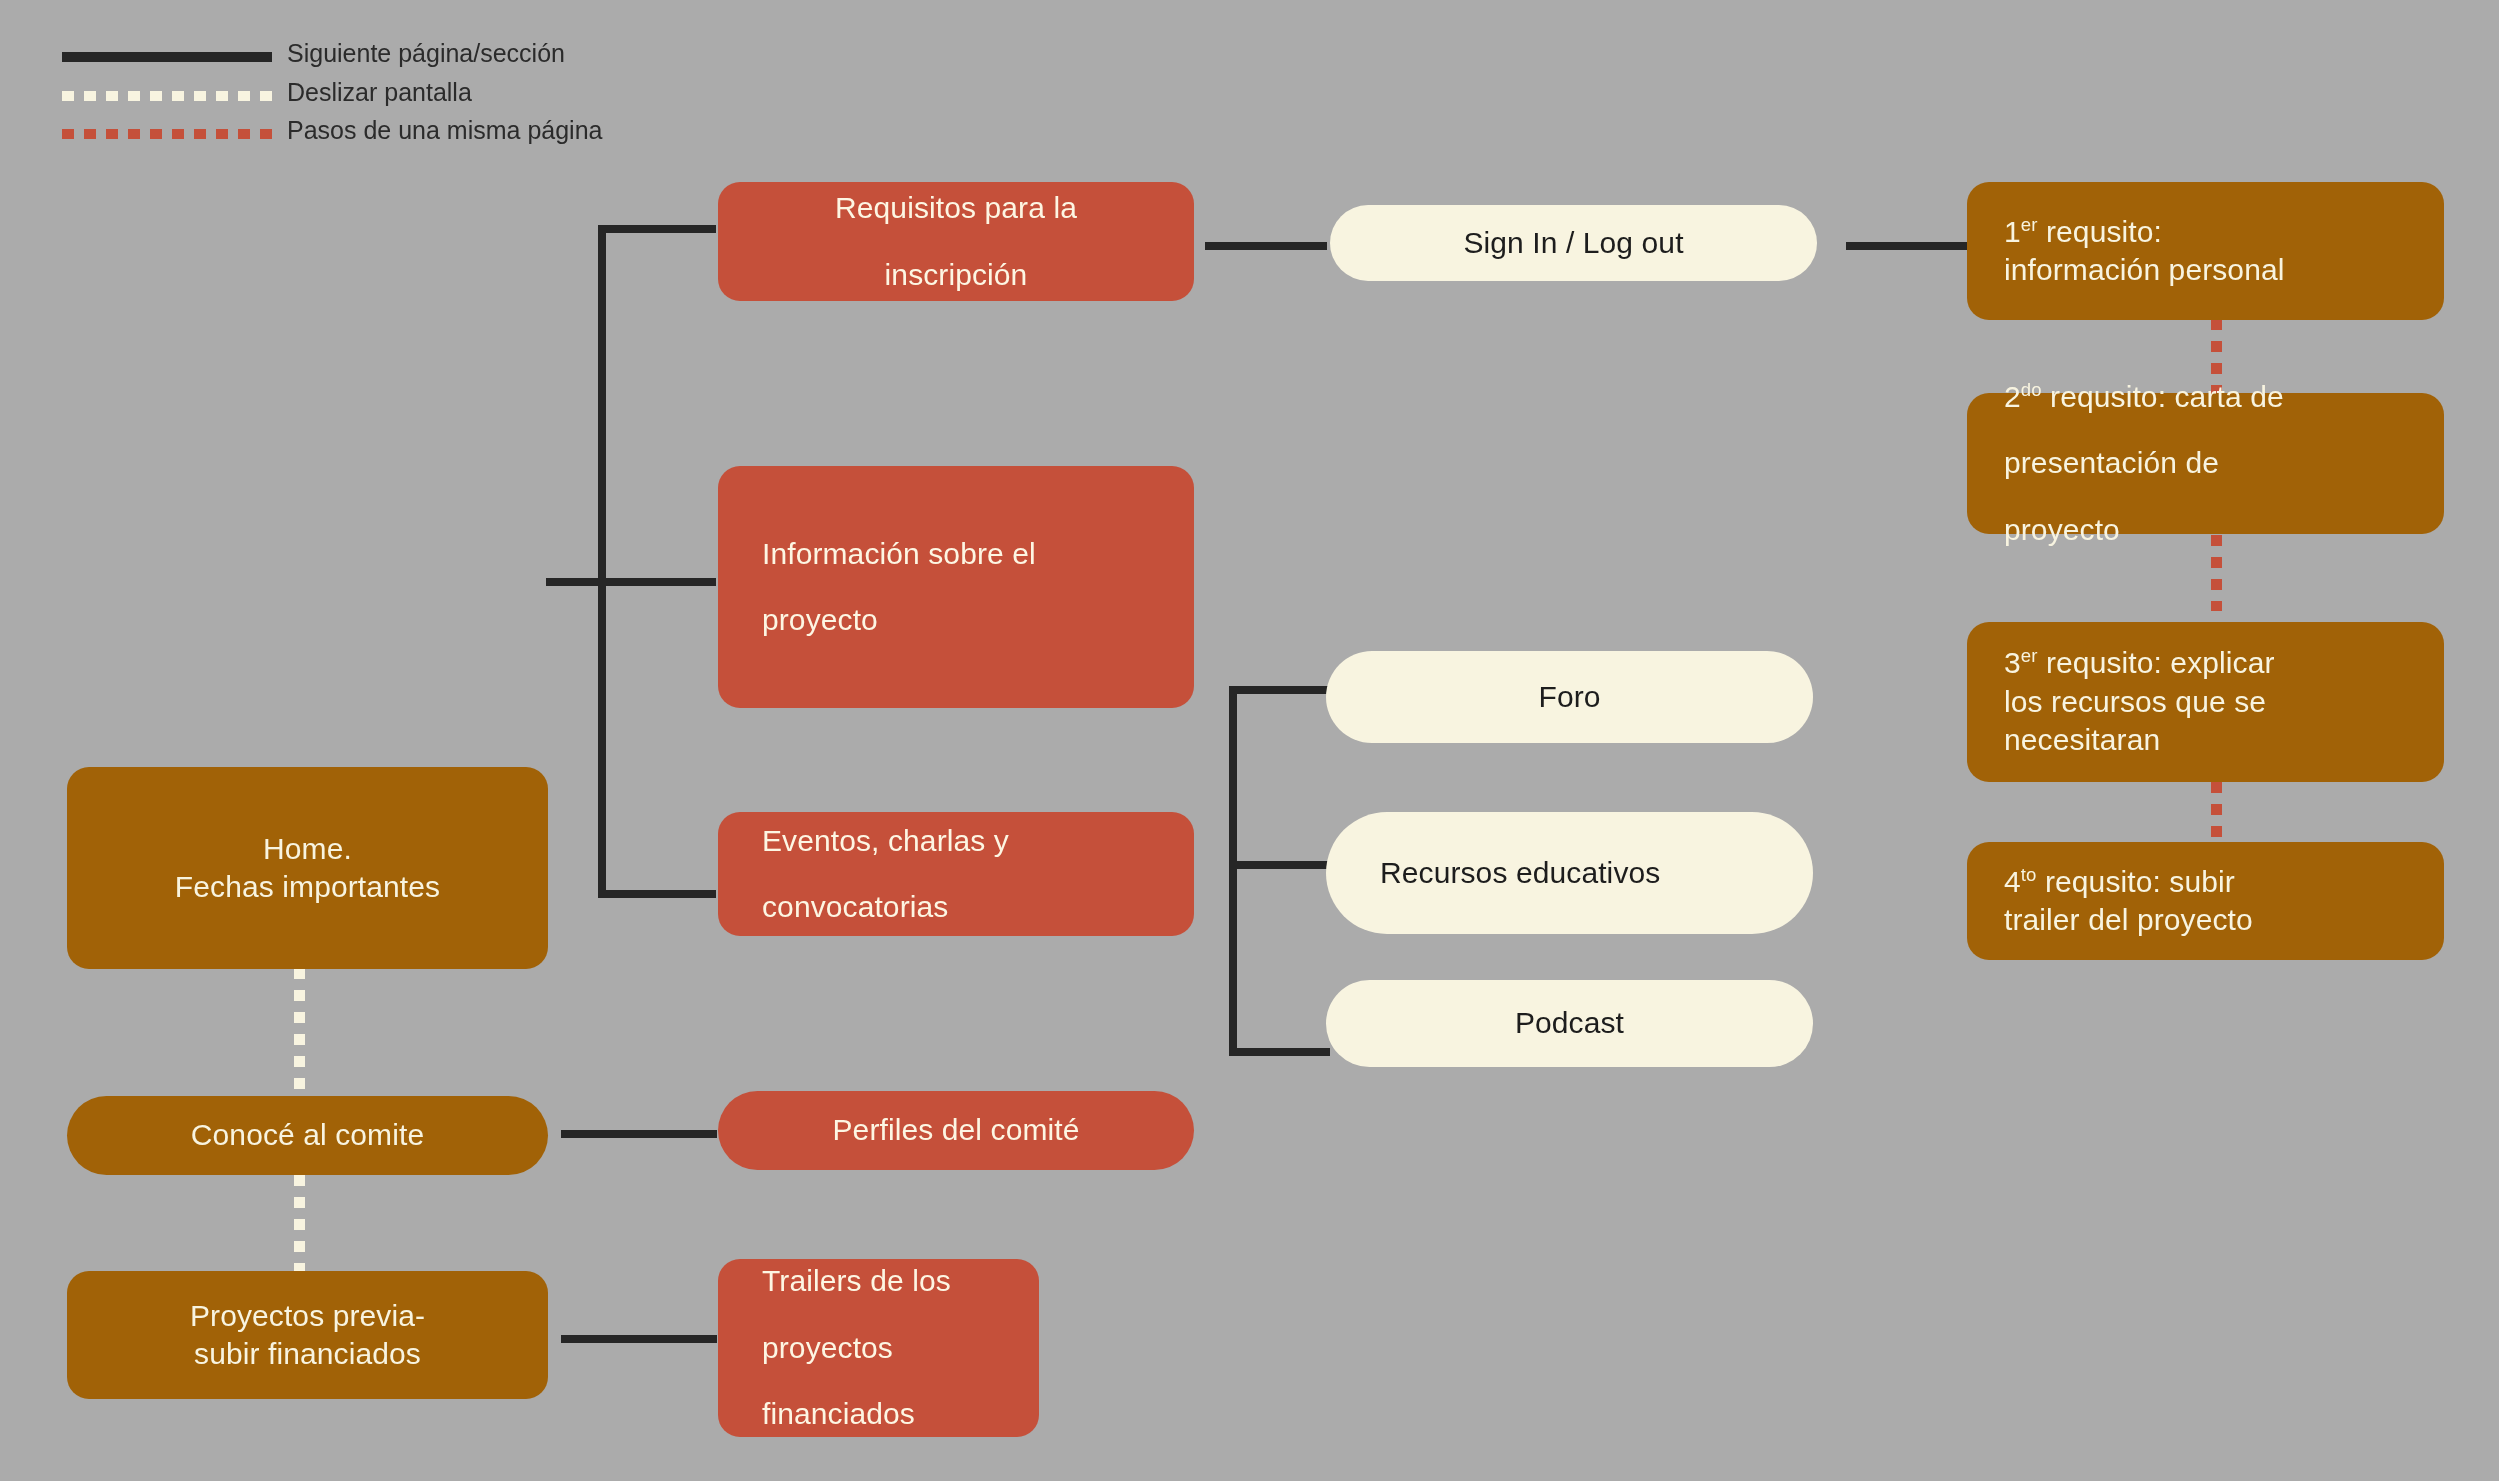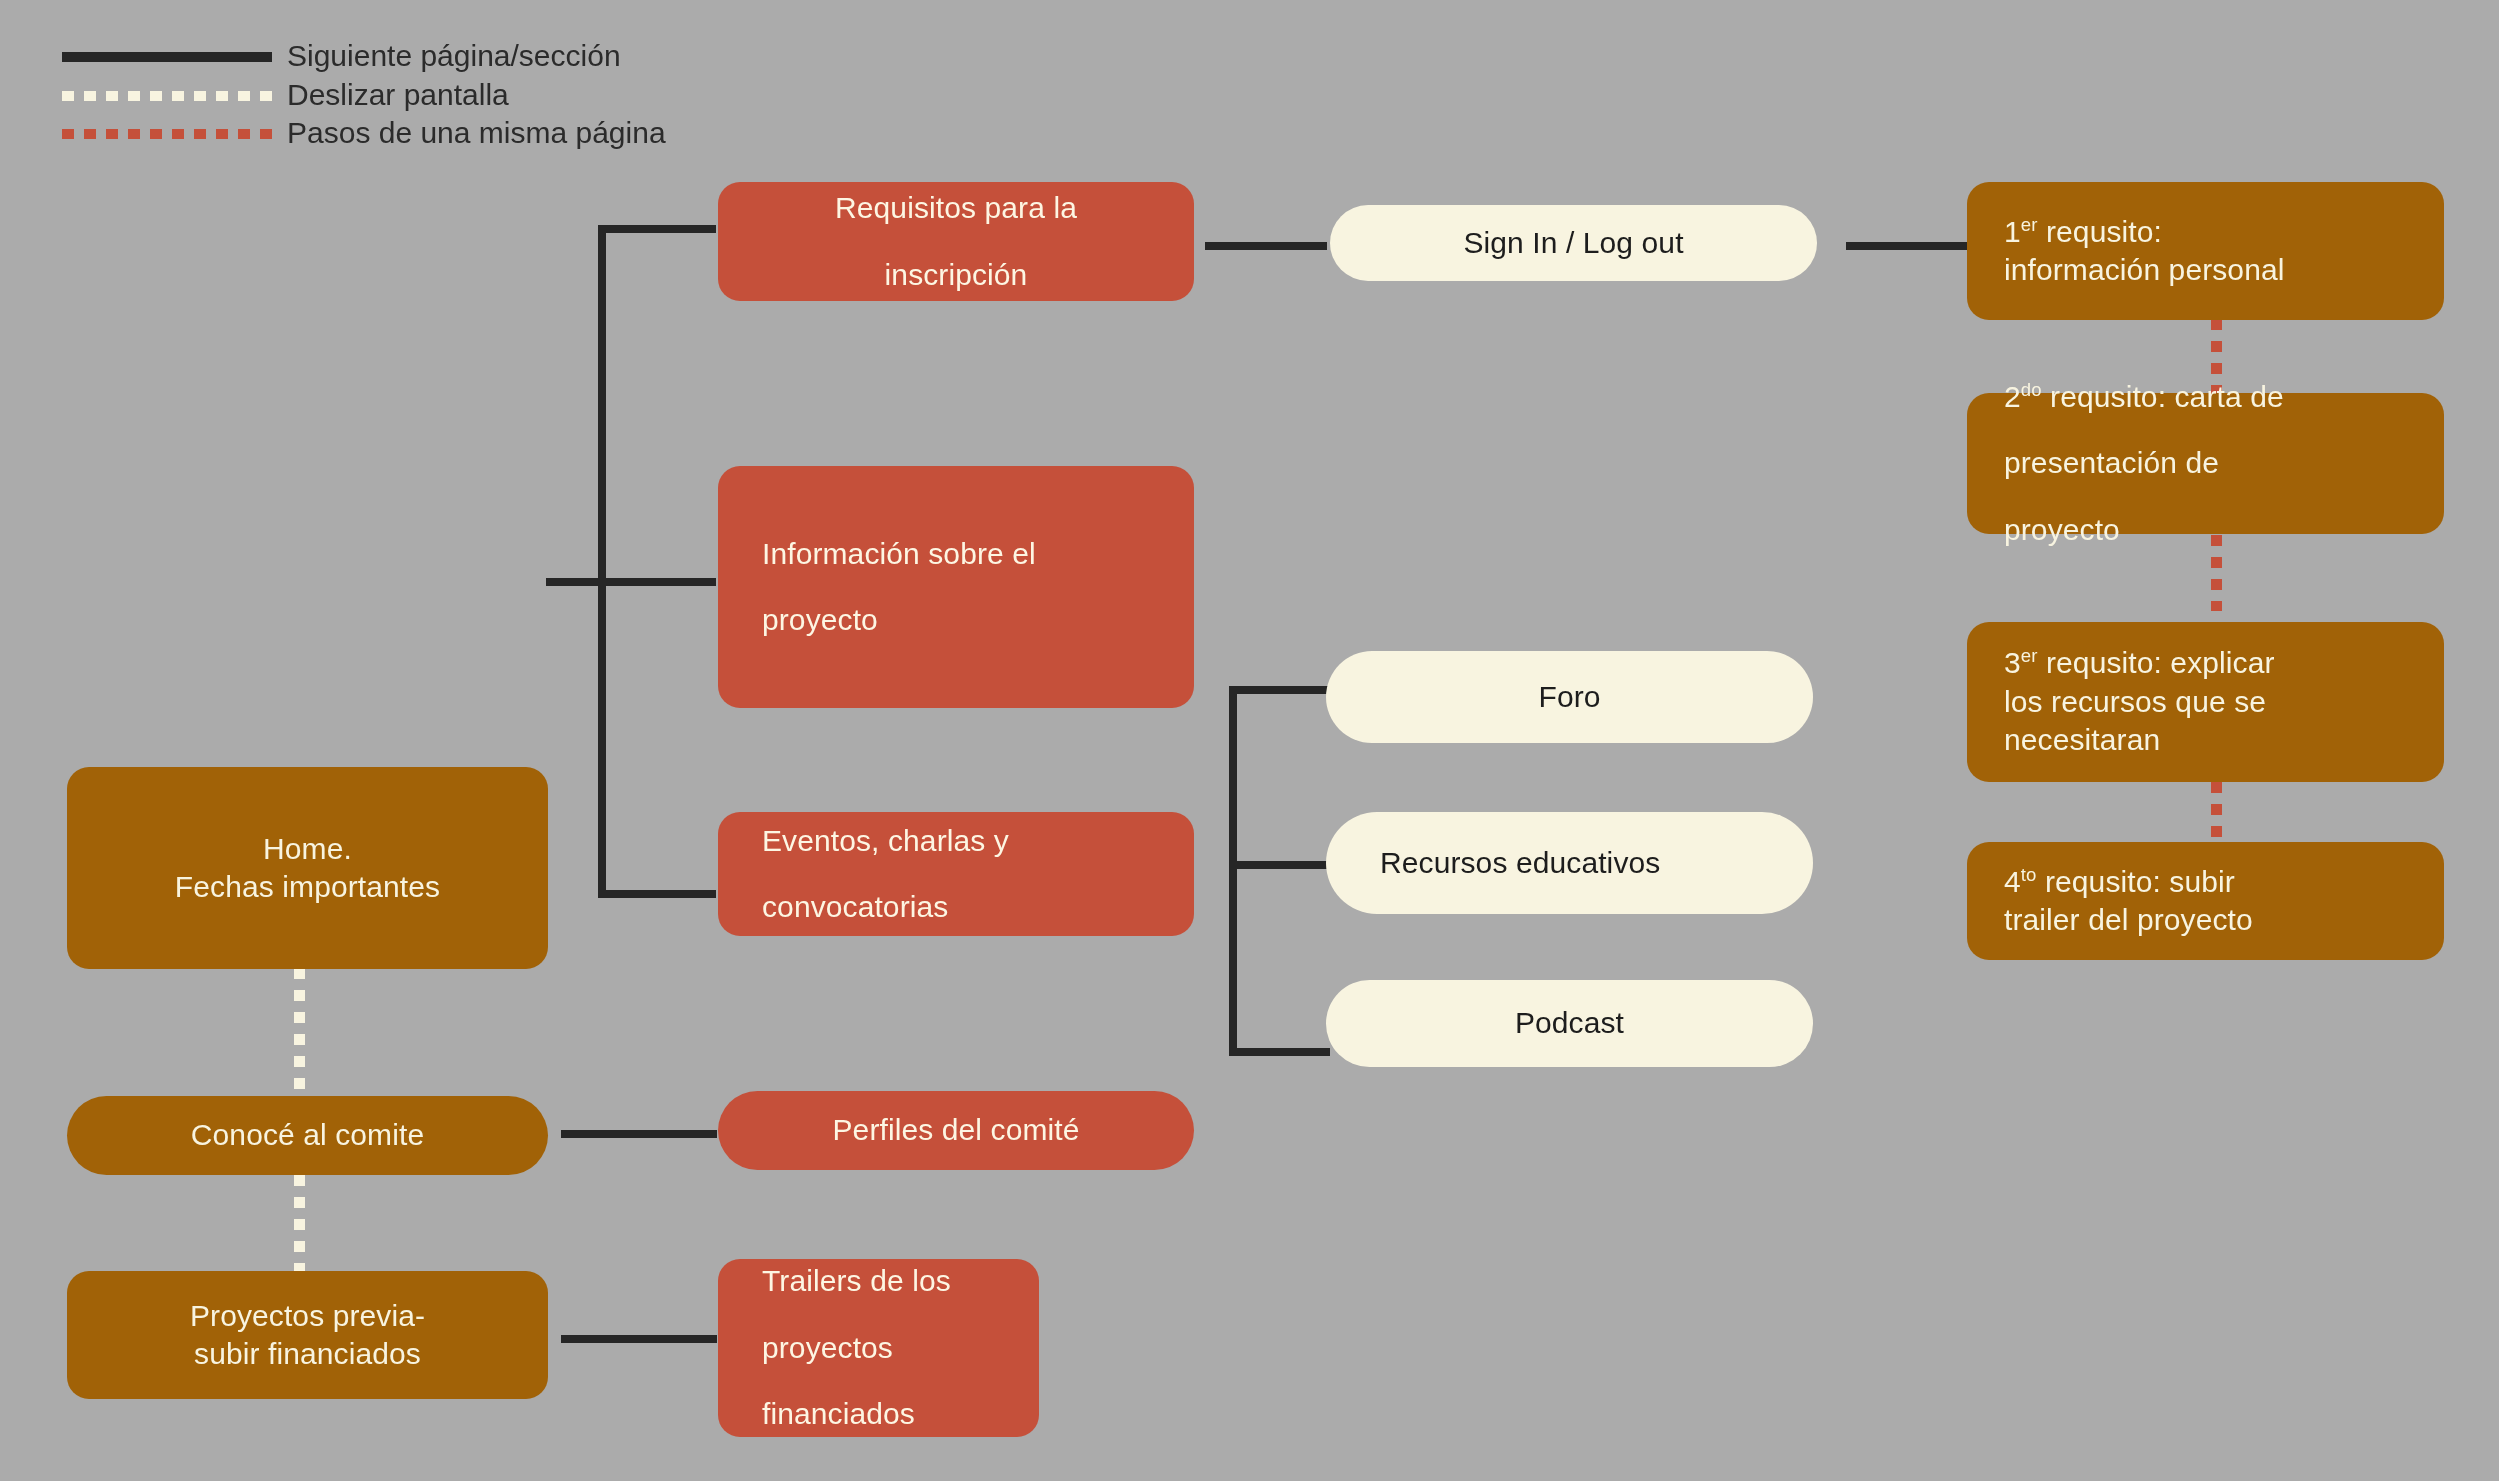--- a/index.html
+++ b/index.html
@@ -23,21 +23,21 @@
   .legend-swatch.dotted-cream{
     background-image:linear-gradient(to right,#f8f4e0 0 11.8px,transparent 11.8px 22px);
     background-size:22px 10px;background-repeat:repeat-x;height:11.8px;
   }
   .legend-swatch.dotted-red{
     background-image:linear-gradient(to right,#c5503a 0 11.8px,transparent 11.8px 22px);
     background-size:22px 10px;background-repeat:repeat-x;height:11.8px;
   }
   .legend-label{
     position:absolute;left:225px;top:-13.4px;
-    font-size:30px;color:#2b2b2b;white-space:nowrap;
+    font-size:25px;color:#2b2b2b;white-space:nowrap;
     font-family:"Liberation Sans", sans-serif;
   }
 
   
   .node{
     position:absolute;
     box-sizing:border-box;
     display:flex;
     flex-direction:column;
     justify-content:center;
@@ -157,21 +157,21 @@
   </div>
 
   <div class="node node-cream center" style="left:1330px; top:205px; width:487px; height:76px;">
     <span class="txt">Sign In / Log out</span>
   </div>
 
   <div class="node node-cream center" style="left:1326px; top:651px; width:487px; height:92px;">
     <span class="txt">Foro</span>
   </div>
 
-  <div class="node node-cream left" style="left:1326px; top:812px; width:487px; height:102px; padding:0 54px;">
+  <div class="node node-cream left" style="left:1326px; top:812px; width:487px; height:122px; padding:0 54px;">
     <span class="txt">Recursos educativos</span>
   </div>
 
   <div class="node node-cream center" style="left:1326px; top:980px; width:487px; height:87px;">
     <span class="txt">Podcast</span>
   </div>
 
   <div class="node node-dark left" style="left:1967px; top:182px; width:477px; height:138px; padding:0 37px;">
     <span class="txt"><span>1</span><sup>er</sup><span> requsito:</span></span>
     <span class="txt">información personal</span>

